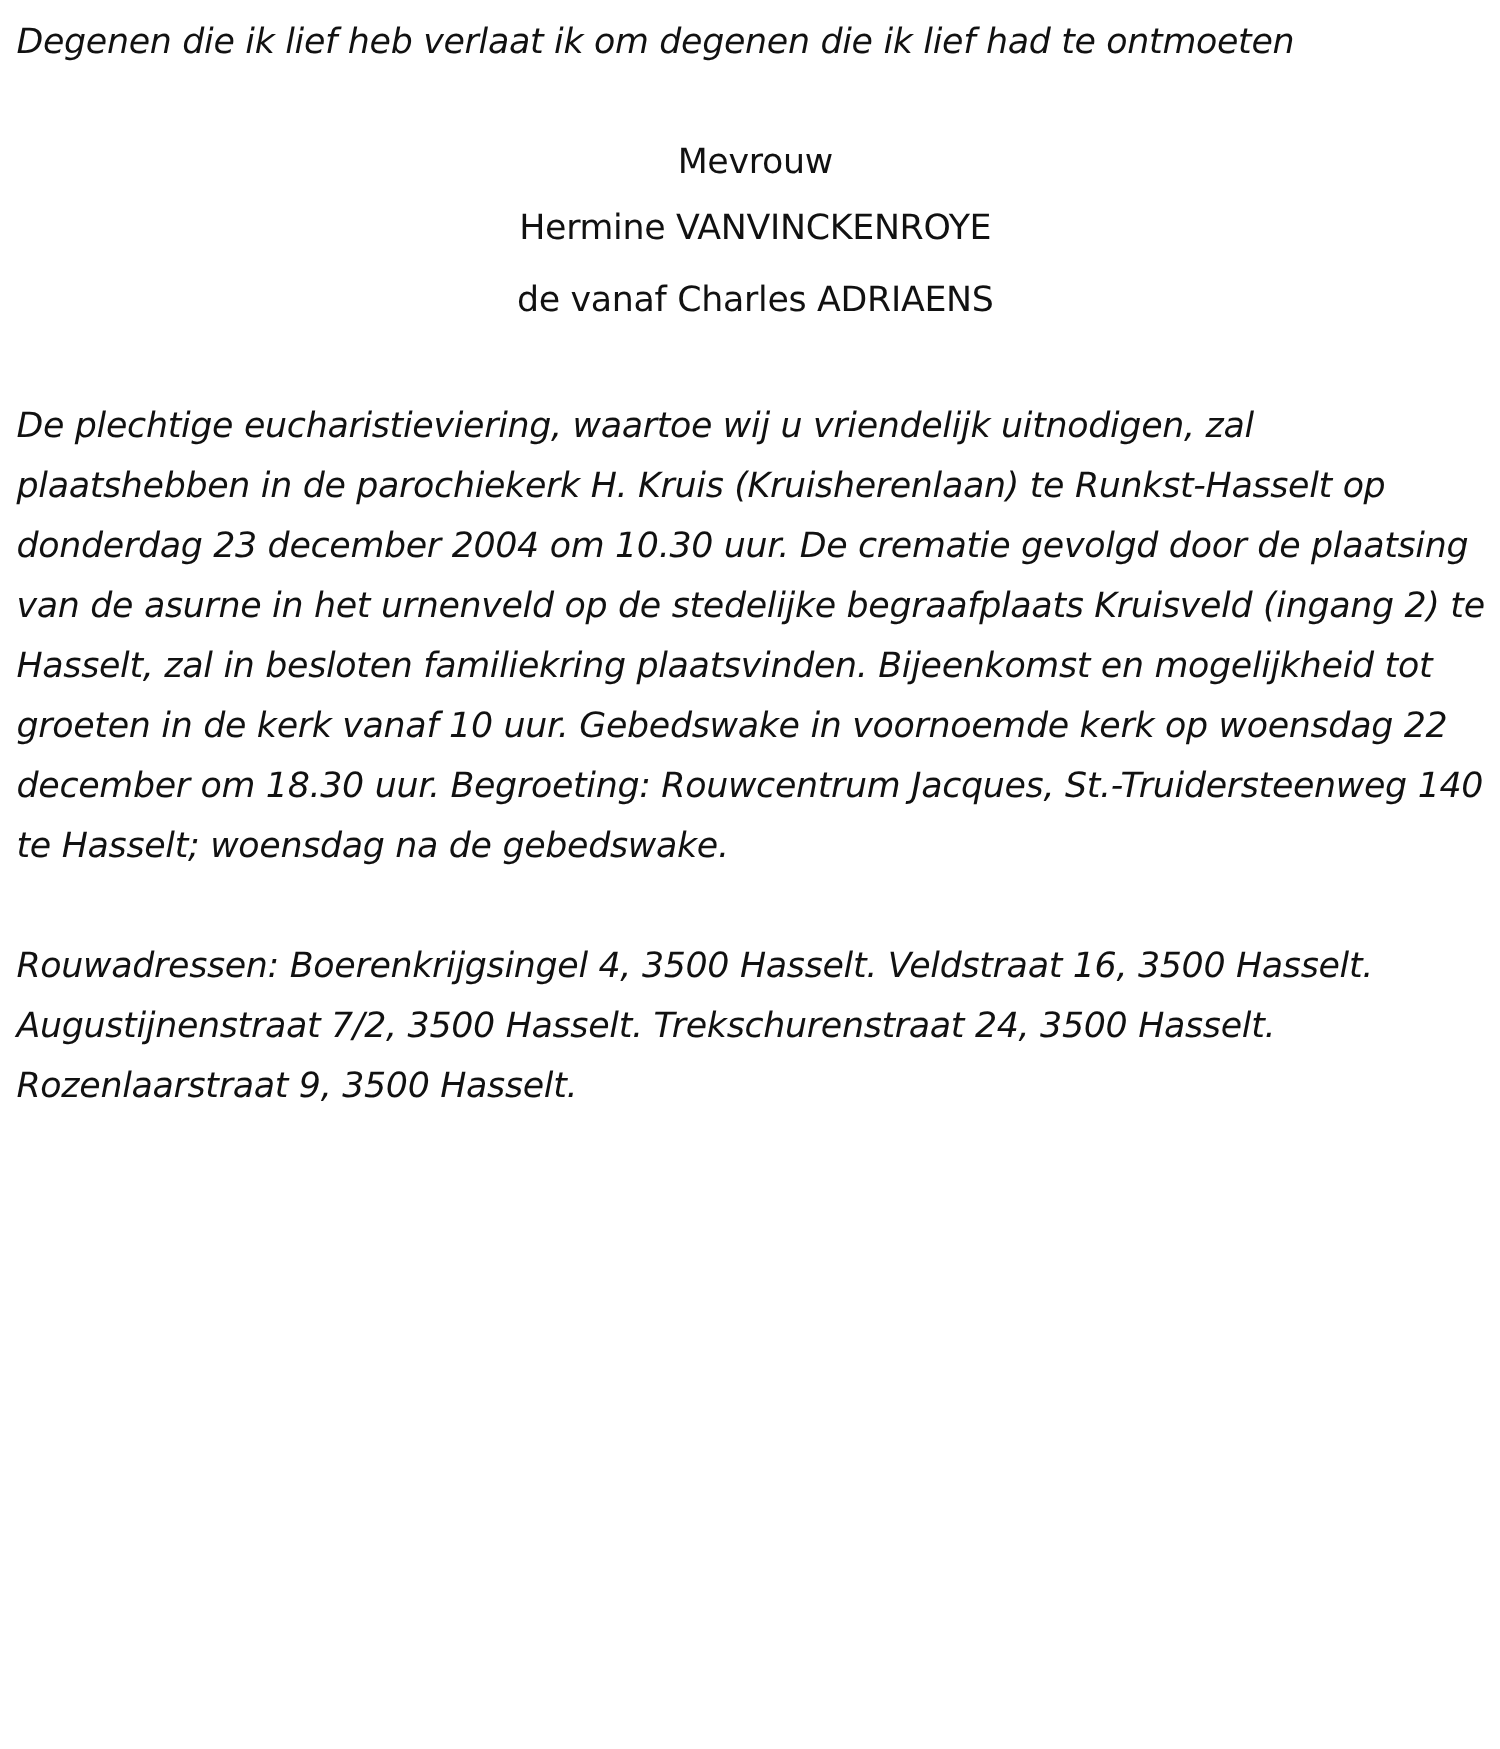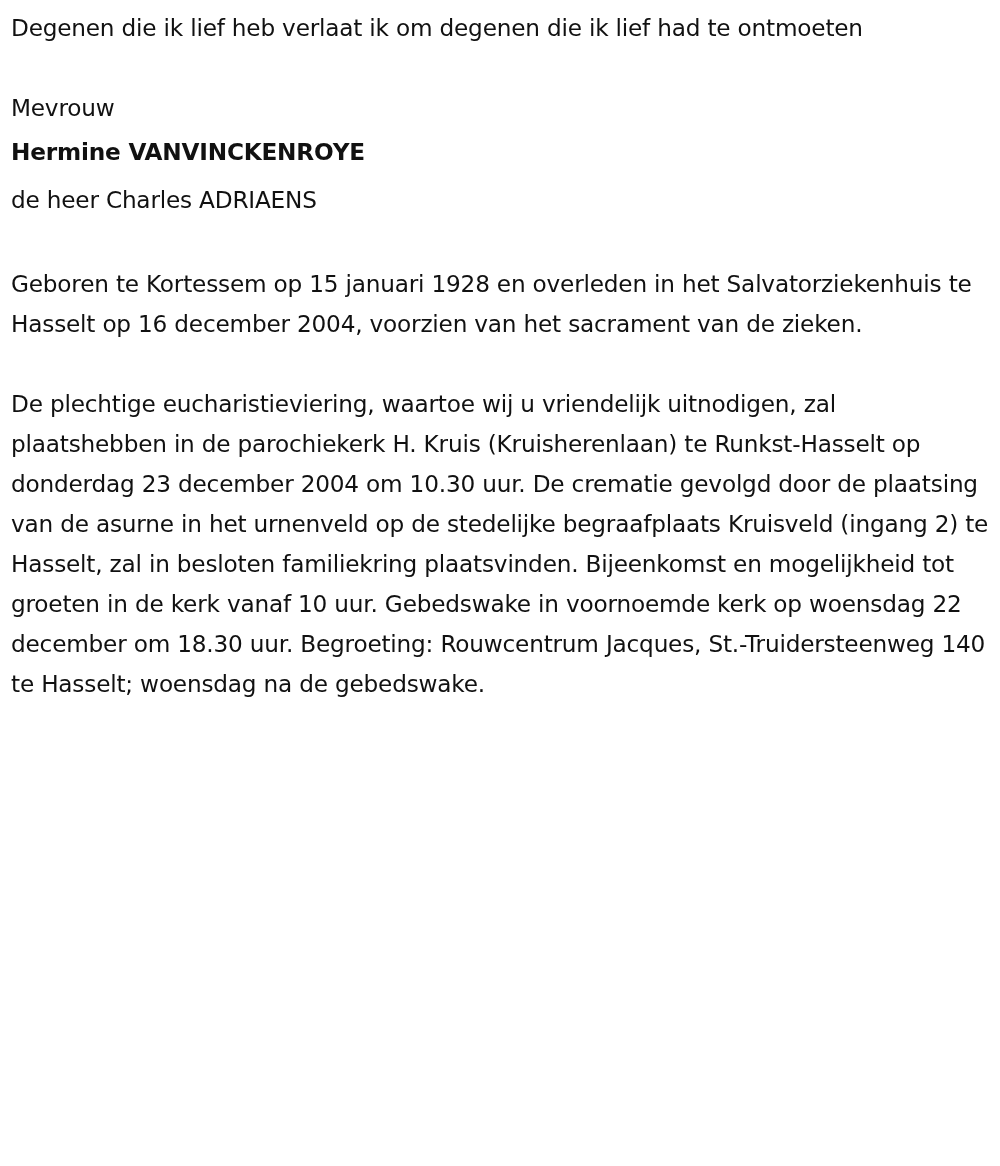--- a/index.html
+++ b/index.html
@@ -16,43 +16,45 @@
     font-size: 23.2px;
     letter-spacing: -0.2px;
   }
   .page {
     padding: 8px 0 0 11px;
     width: 985px;
   }
   .para {
     margin: 0 0 40px 0;
     line-height: 40px;
+    font-style: italic;
   }
   .name-block {
     margin: 0 0 40px 0;
+    text-align: center;
   }
   .name-block .line {
     line-height: 48px;
     display: block;
   }
   .name-block .first {
     line-height: 40px;
     margin-bottom: 0;
   }
   .bold {
-    font-weight: bold;
+    font-weight: normal;
   }
 </style>
 </head>
 <body>
 
 <div class="page">
   <p class="para">Degenen die ik lief heb verlaat ik om degenen die ik lief had te ontmoeten</p>
 
   <div class="name-block">
     <span class="line first">Mevrouw</span>
     <span class="line bold">Hermine VANVINCKENROYE</span>
-    <span class="line">de heer Charles ADRIAENS</span>
+    <span class="line">de vanaf Charles ADRIAENS</span>
   </div>
 
-  <p class="para">Geboren te Kortessem op 15 januari 1928 en overleden in het Salvatorziekenhuis te Hasselt op 16 december 2004, voorzien van het sacrament van de zieken.</p>
   <p class="para">De plechtige eucharistieviering, waartoe wij u vriendelijk uitnodigen, zal plaatshebben in de parochiekerk H. Kruis (Kruisherenlaan) te Runkst-Hasselt op donderdag 23 december 2004 om 10.30 uur. De crematie gevolgd door de plaatsing van de asurne in het urnenveld op de stedelijke begraafplaats Kruisveld (ingang 2) te Hasselt, zal in besloten familiekring plaatsvinden. Bijeenkomst en mogelijkheid tot groeten in de kerk vanaf 10 uur. Gebedswake in voornoemde kerk op woensdag 22 december om 18.30 uur. Begroeting: Rouwcentrum Jacques, St.-Truidersteenweg 140 te Hasselt; woensdag na de gebedswake.</p>
+  <p class="para">Rouwadressen: Boerenkrijgsingel 4, 3500 Hasselt. Veldstraat 16, 3500 Hasselt. Augustijnenstraat 7/2, 3500 Hasselt. Trekschurenstraat 24, 3500 Hasselt. Rozenlaarstraat 9, 3500 Hasselt.</p>
 </div>
 
 </body></html>

